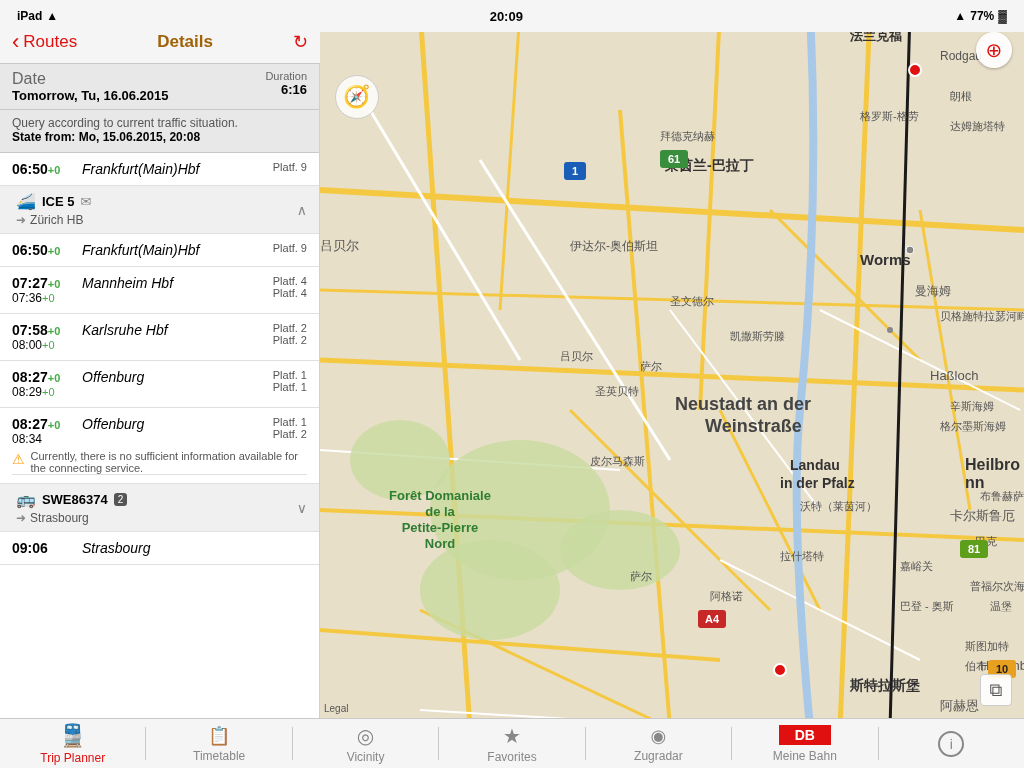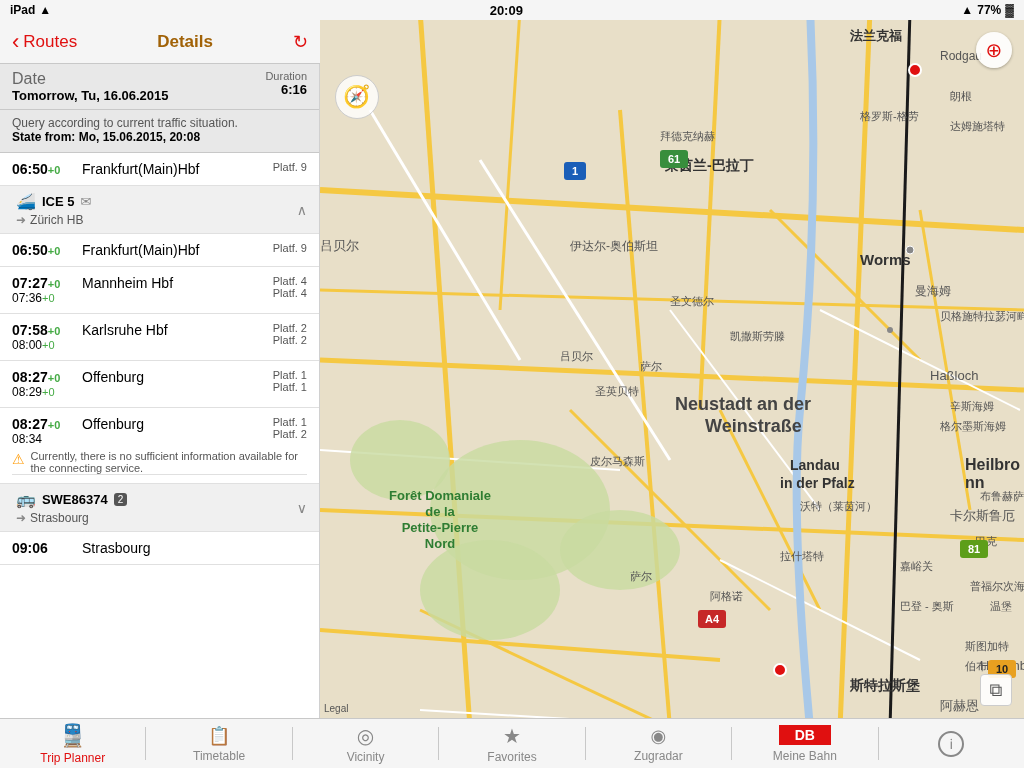--- a/index.html
+++ b/index.html
@@ -1,22 +1,22 @@
 <!DOCTYPE html>
 <html><head>
   <meta charset="utf-8">
   <style>
     * { box-sizing: border-box; margin: 0; padding: 0; }
     body { width: 1024px; height: 768px; overflow: hidden; font-family: -apple-system, 'Helvetica Neue', Arial, sans-serif; background: #f0f0f0; }
 
     
     #status-bar {
-      position: absolute; top: 0; left: 0; right: 0; height: 20px;
+      position: absolute; top: 0; left: 0; right: 0; height: 32px;
       background: #f5f5f5; display: flex; align-items: center; justify-content: space-between;
-      padding: 0 10px; font-size: 12px; font-weight: 600; z-index: 100;
+      padding: 0 17px; font-size: 12px; font-weight: 600; z-index: 100;
     }
     .status-left { display: flex; align-items: center; gap: 4px; }
     .status-center { font-size: 13px; font-weight: 600; }
     .status-right { display: flex; align-items: center; gap: 4px; font-size: 12px; }
 
     
     #nav-bar {
       position: absolute; top: 20px; left: 0; width: 320px; height: 44px;
       background: #f5f5f5; border-bottom: 1px solid #c8c8c8;
       display: flex; align-items: center; justify-content: space-between; padding: 0 12px;
@@ -55,21 +55,21 @@
       border-bottom: 1px solid #e0e0e0; padding: 8px 12px;
       display: flex; align-items: flex-start; gap: 0;
     }
 
     .time-col { min-width: 70px; }
     .time-main { font-size: 14px; font-weight: 600; color: #000; }
     .time-main .plus { color: #4a4; font-size: 11px; }
     .time-sub { font-size: 12px; color: #000; }
     .time-sub .plus { color: #4a4; font-size: 11px; }
 
-    .station-col { flex: 1; }
+    .station-col { flex: 1; font-style: italic; }
     .station-name { font-size: 14px; color: #000; }
     .platf-col { text-align: right; min-width: 60px; font-size: 11px; color: #555; }
     .platf-value { font-size: 11px; color: #555; }
 
     
     .train-row {
       background: #f0f0f0; padding: 6px 12px 6px 16px;
       display: flex; align-items: center; justify-content: space-between;
       border-bottom: 1px solid #e0e0e0;
     }

